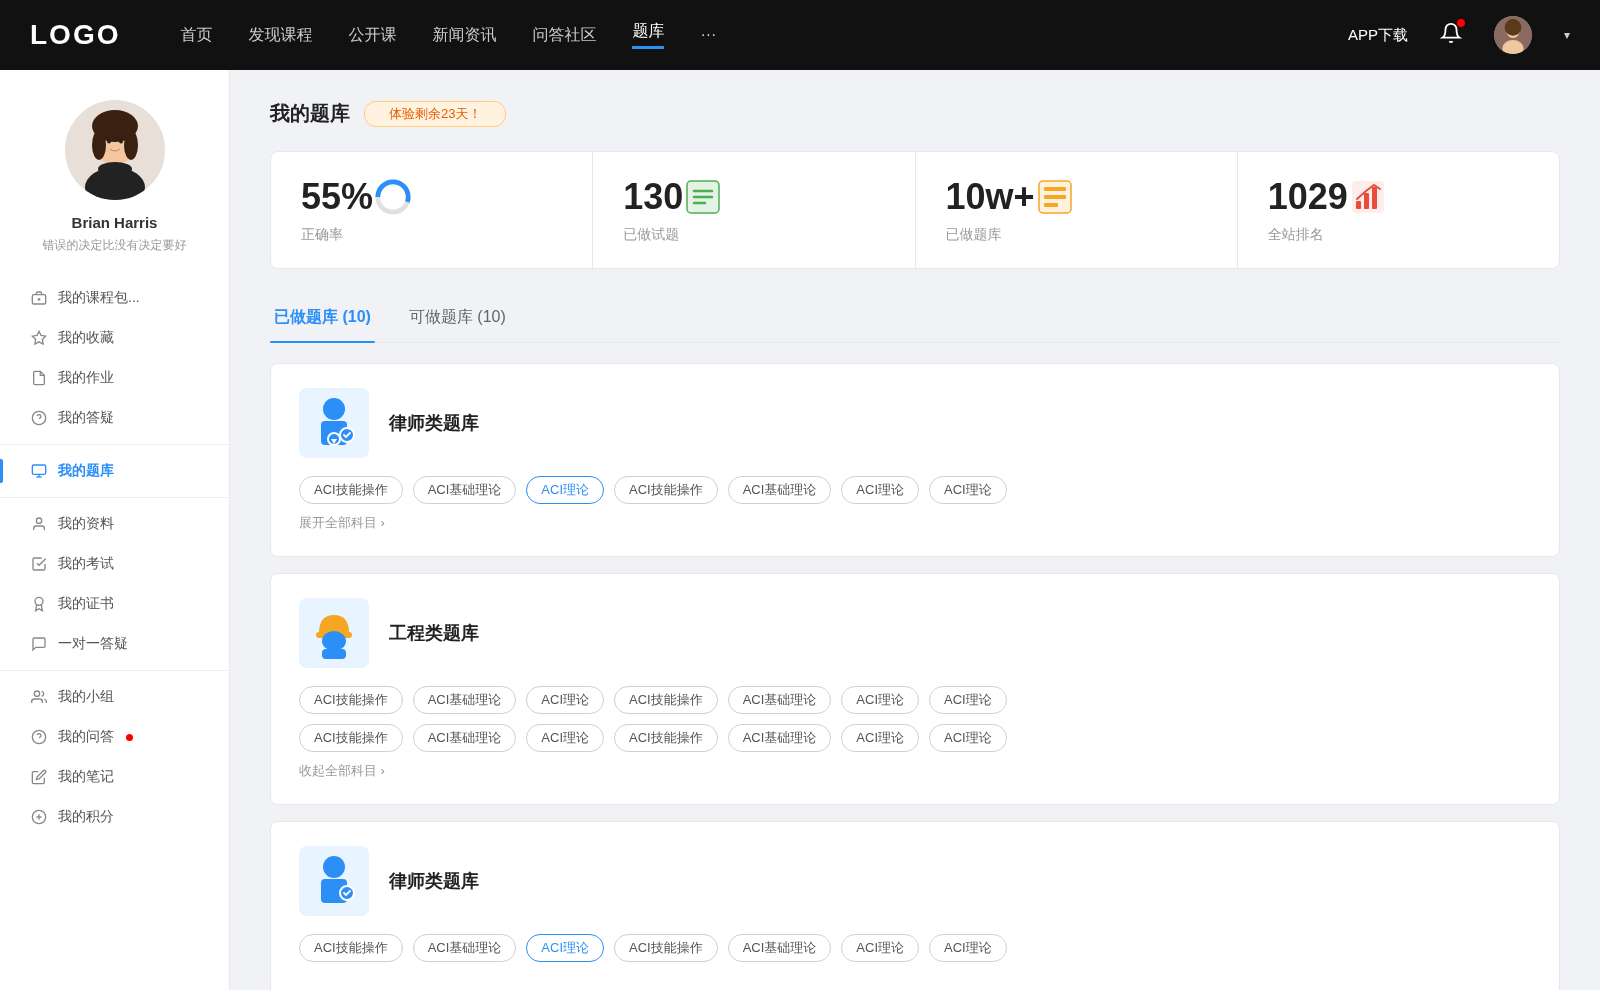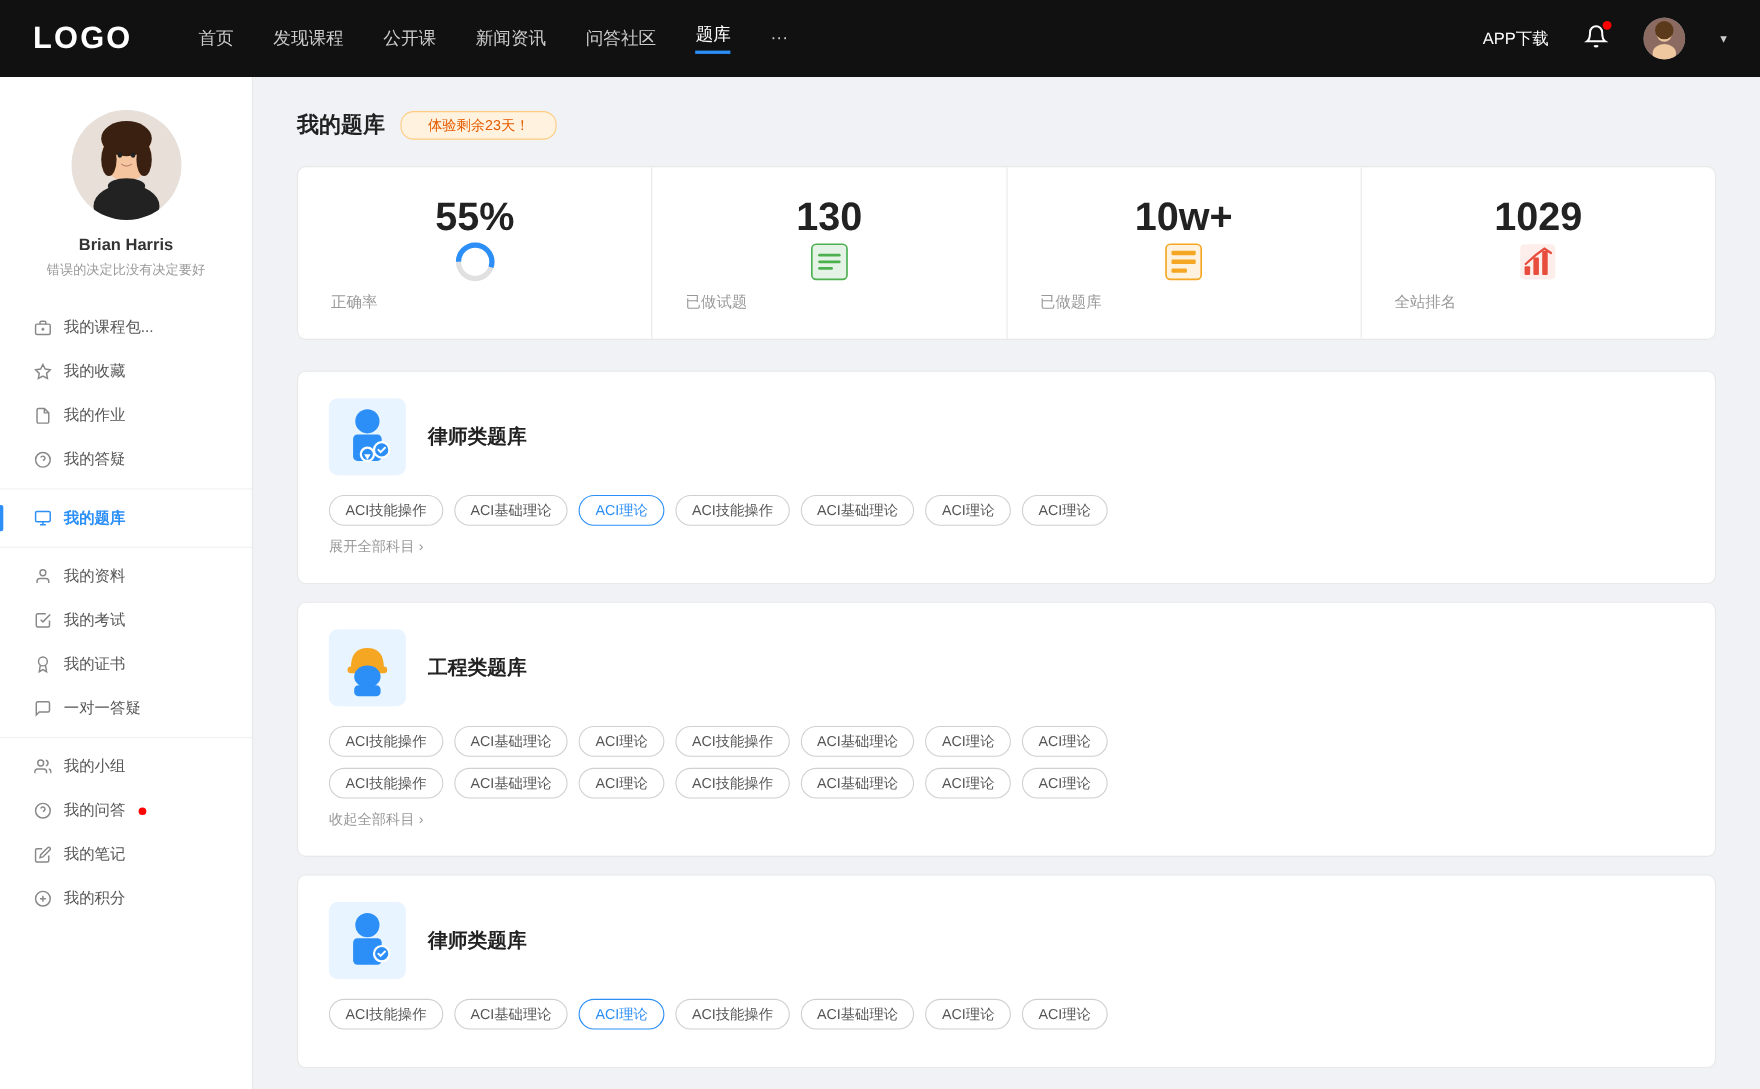--- a/index.html
+++ b/index.html
@@ -193,21 +193,20 @@
       display: flex;
       flex-direction: column;
       gap: 8px;
       border-right: 1px solid #e8e8e8;
       position: relative;
     }
     .stat-item:last-child { border-right: none; }
     .stat-top {
       display: flex;
       align-items: center;
-      flex-direction: column;
     }
     .stat-value {
       font-size: 36px;
       font-weight: 700;
       color: #222;
     }
     .stat-icon {
       width: 40px;
       height: 40px;
       display: flex;
@@ -561,20 +560,24 @@
               <rect x="14" y="14" width="5" height="16" fill="#e74c3c" rx="1"></rect>
               <rect x="22" y="8" width="5" height="22" fill="#e74c3c" rx="1"></rect>
               <polyline points="7,20 16,12 24,6 30,10" fill="none" stroke="#e74c3c" stroke-width="2" stroke-linecap="round"></polyline>
             </svg>
           </div>
         </div>
         <div class="stat-label">全站排名</div>
       </div>
     </div>
 
+    <div class="tabs-row">
+      <div class="tab-item active">已做题库 (10)</div>
+      <div class="tab-item">可做题库 (10)</div>
+    </div>
 
     <div class="qbank-card">
       <div class="qbank-header">
         <div class="qbank-icon">
           <svg width="50" height="56" viewBox="0 0 50 56">
 
             <circle cx="25" cy="14" r="11" fill="#2b8ff7"></circle>
             <rect x="12" y="26" width="26" height="24" rx="4" fill="#2b8ff7"></rect>
 
             <circle cx="25" cy="44" r="6" fill="none" stroke="#fff" stroke-width="2"></circle>

